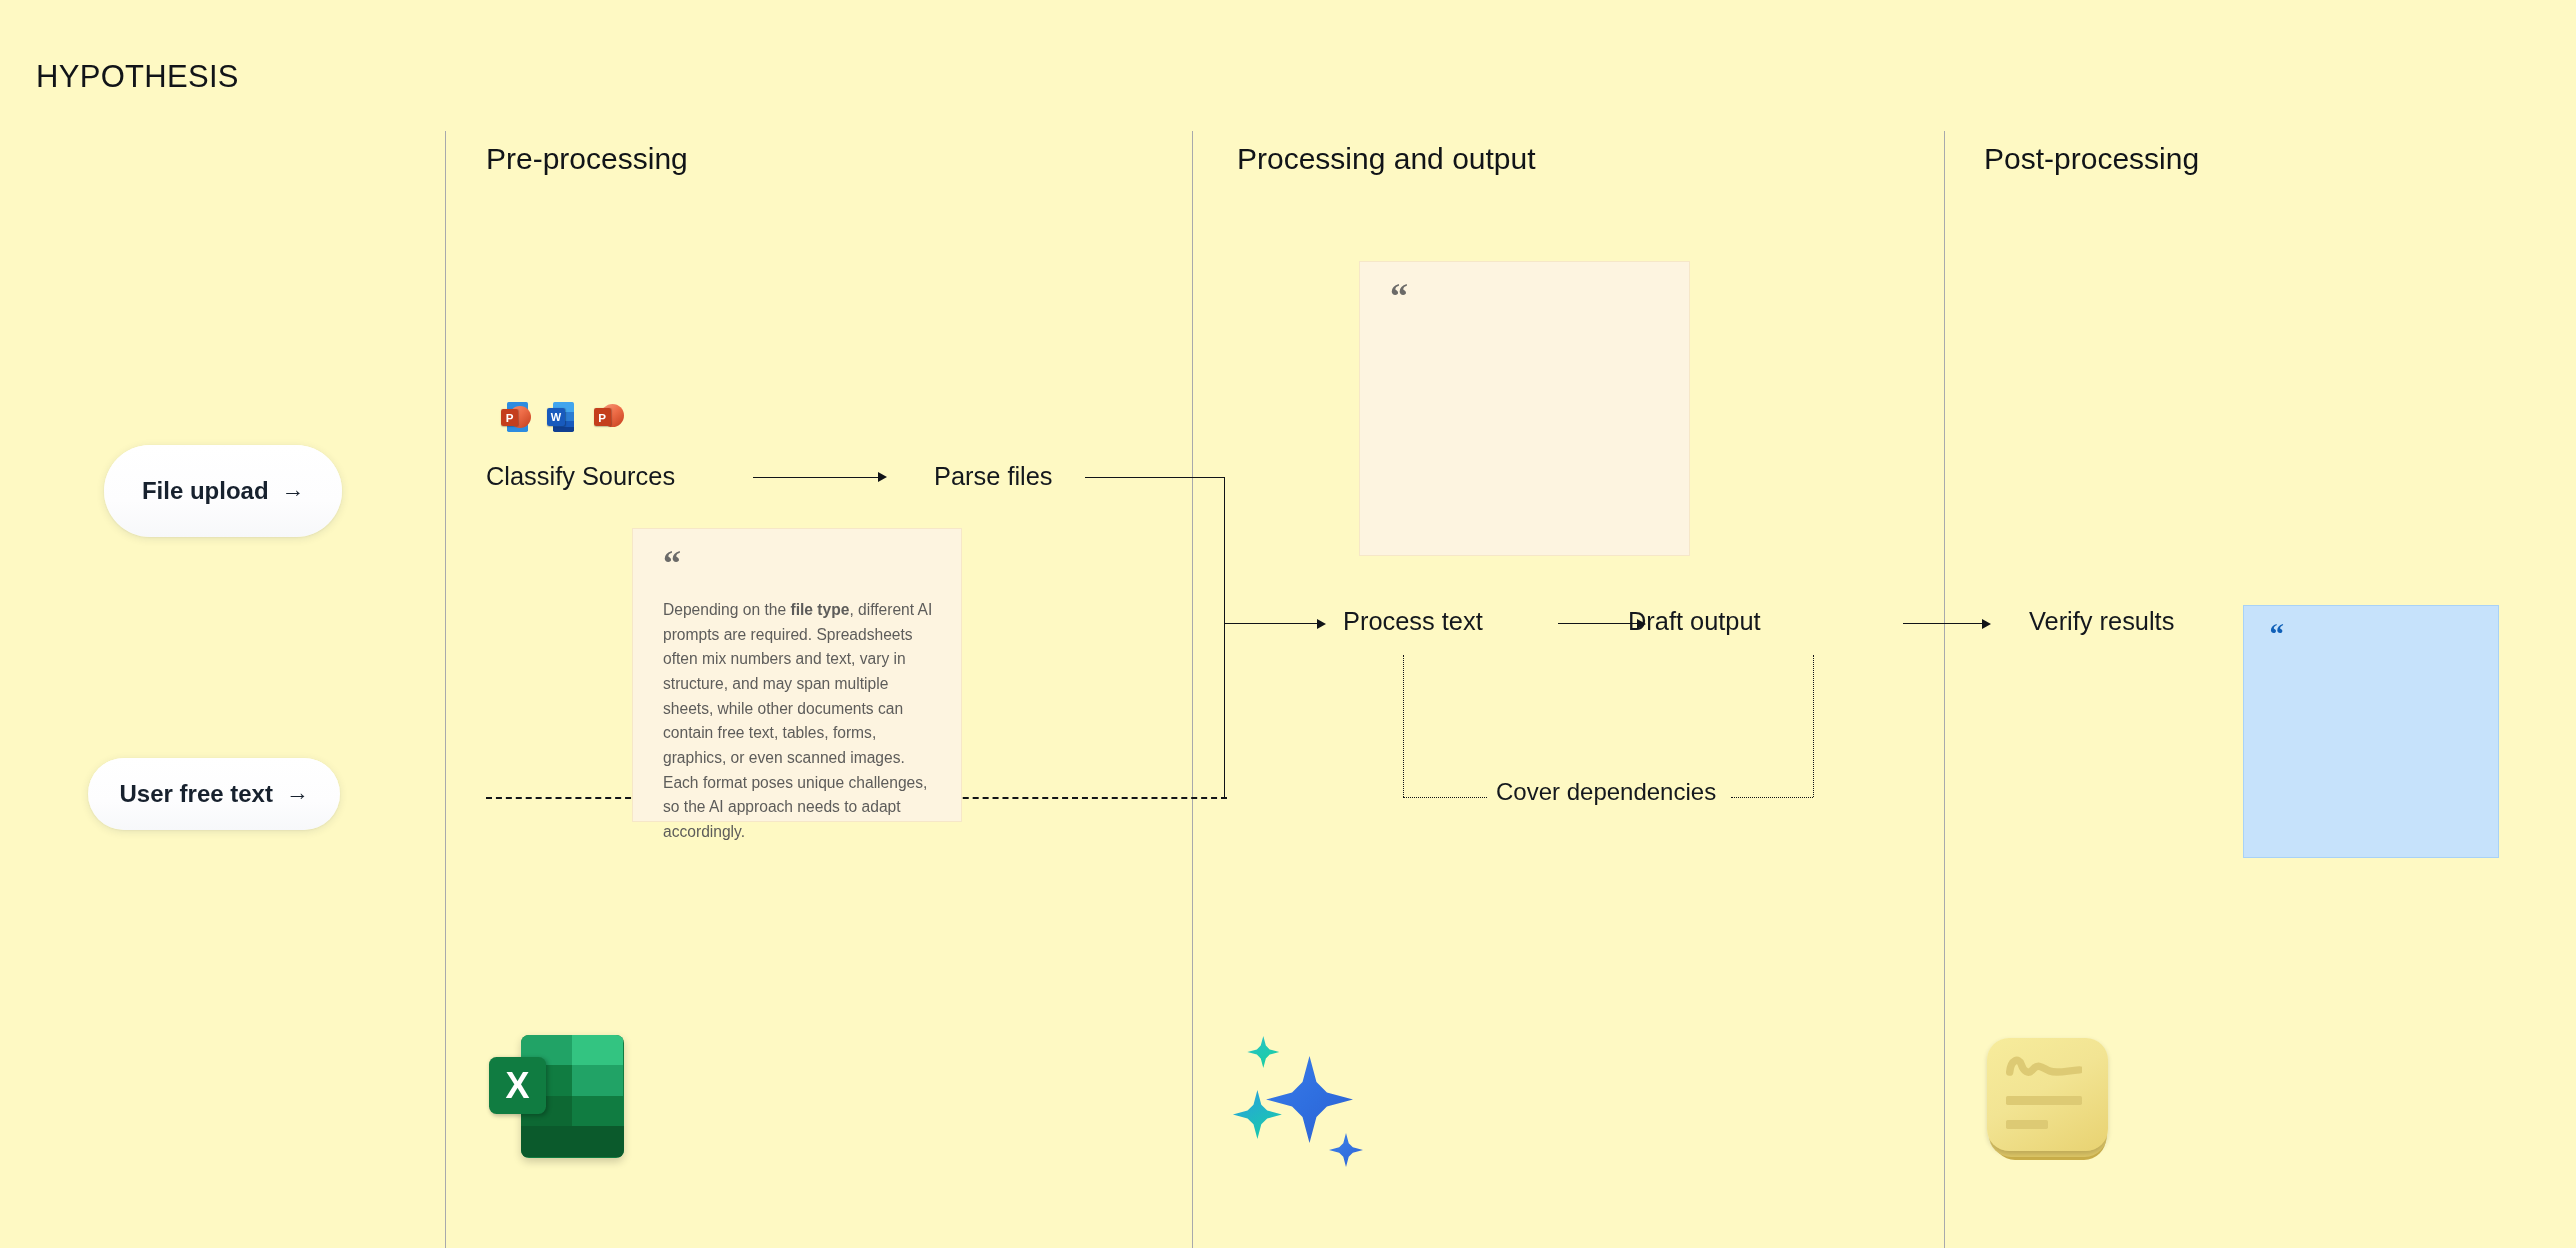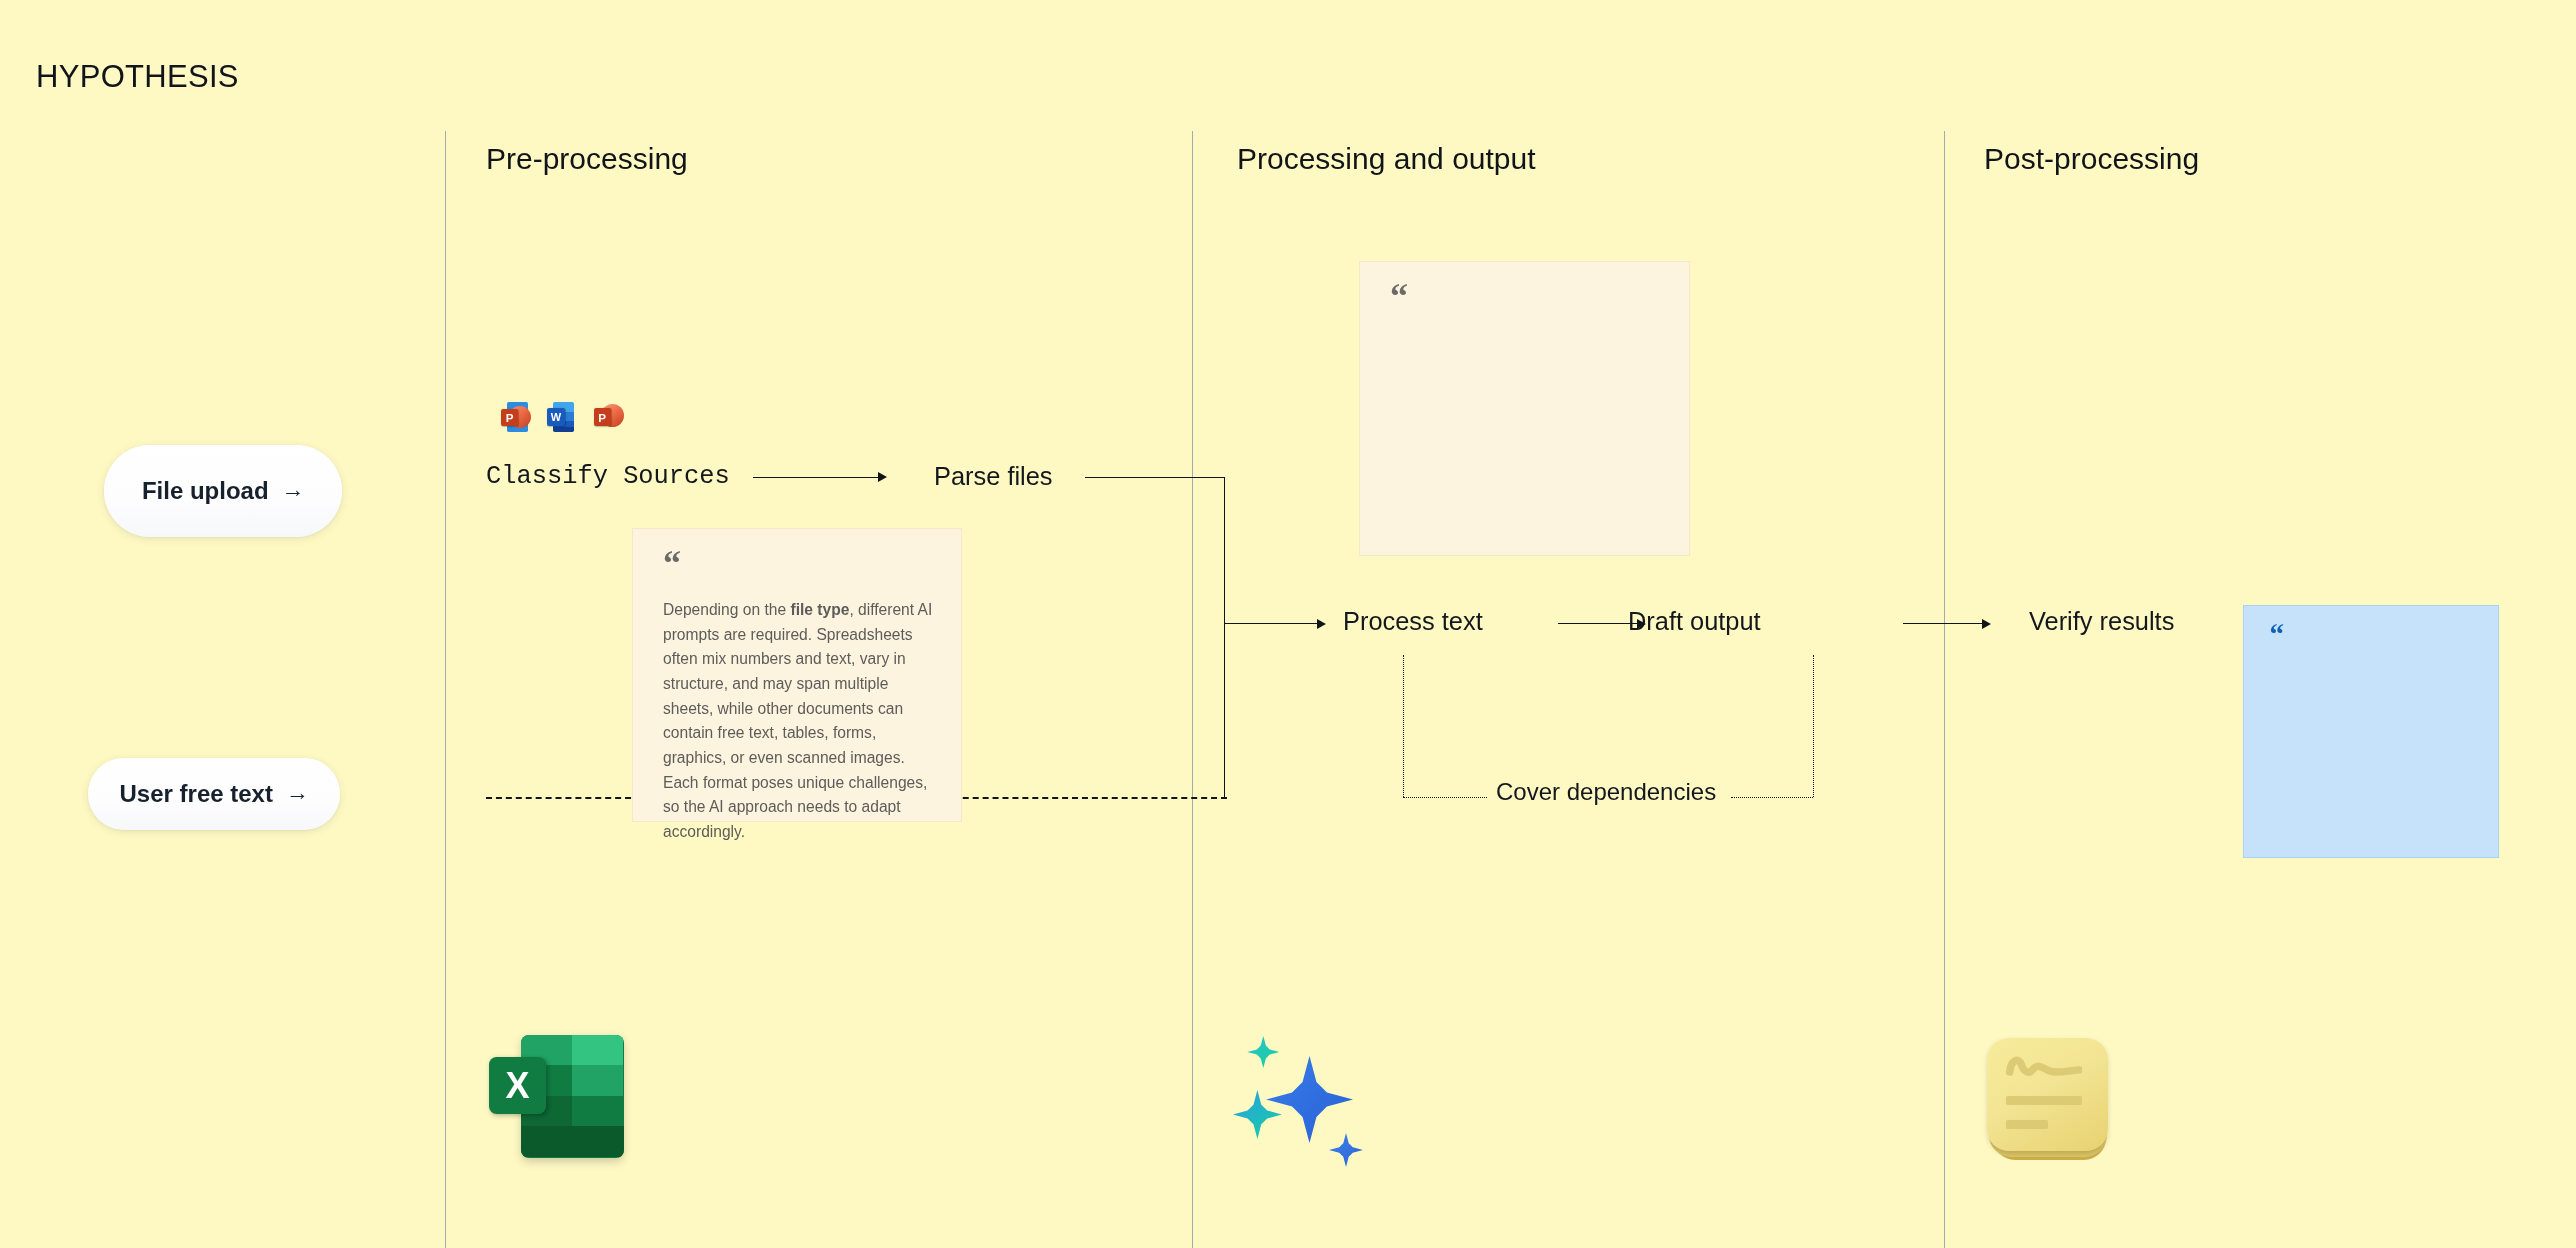--- a/index.html
+++ b/index.html
@@ -93,21 +93,21 @@
   }
 
   
   .node-label {
     position: absolute;
     font-size: 25.4px;
     font-weight: 400;
     color: #14181d;
     white-space: nowrap;
   }
-  .node-label.n-classify     { left: 486px;  top: 462px; font-family: Liberation Mono, monospace; }
+  .node-label.n-classify     { left: 486px;  top: 462px; }
   .node-label.n-parse        { left: 934px; top: 462px; }
   .node-label.n-process      { left: 1343px; top: 607px; }
   .node-label.n-draft        { left: 1628px; top: 607px; }
   .node-label.n-verify       { left: 2029px; top: 607px; }
   .node-label.n-cover {
     left: 1496px; top: 778px;
     font-size: 24px;
   }
 
   

